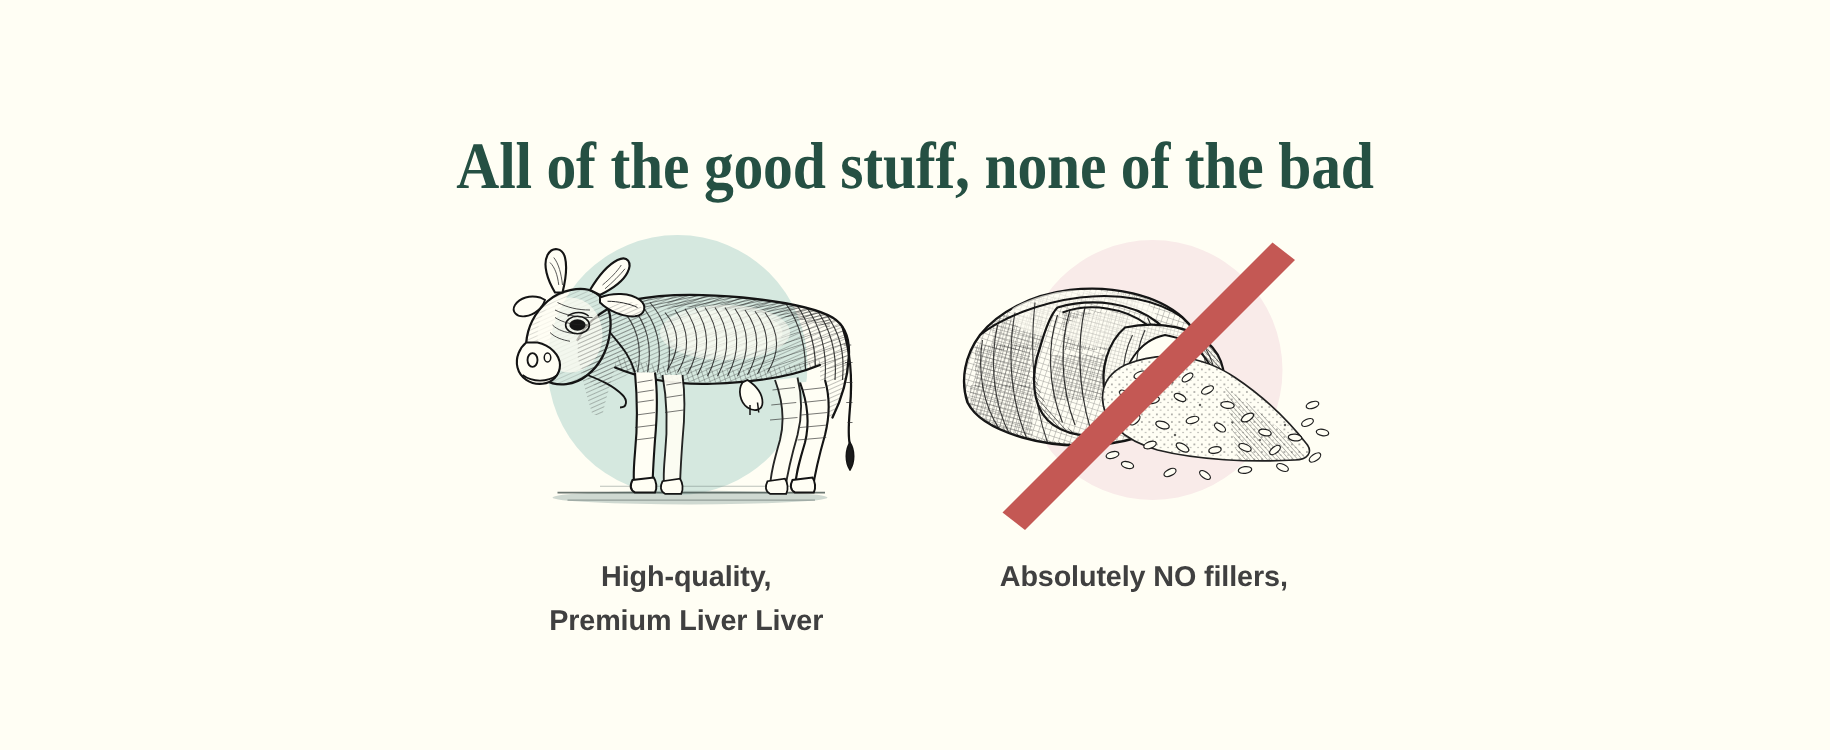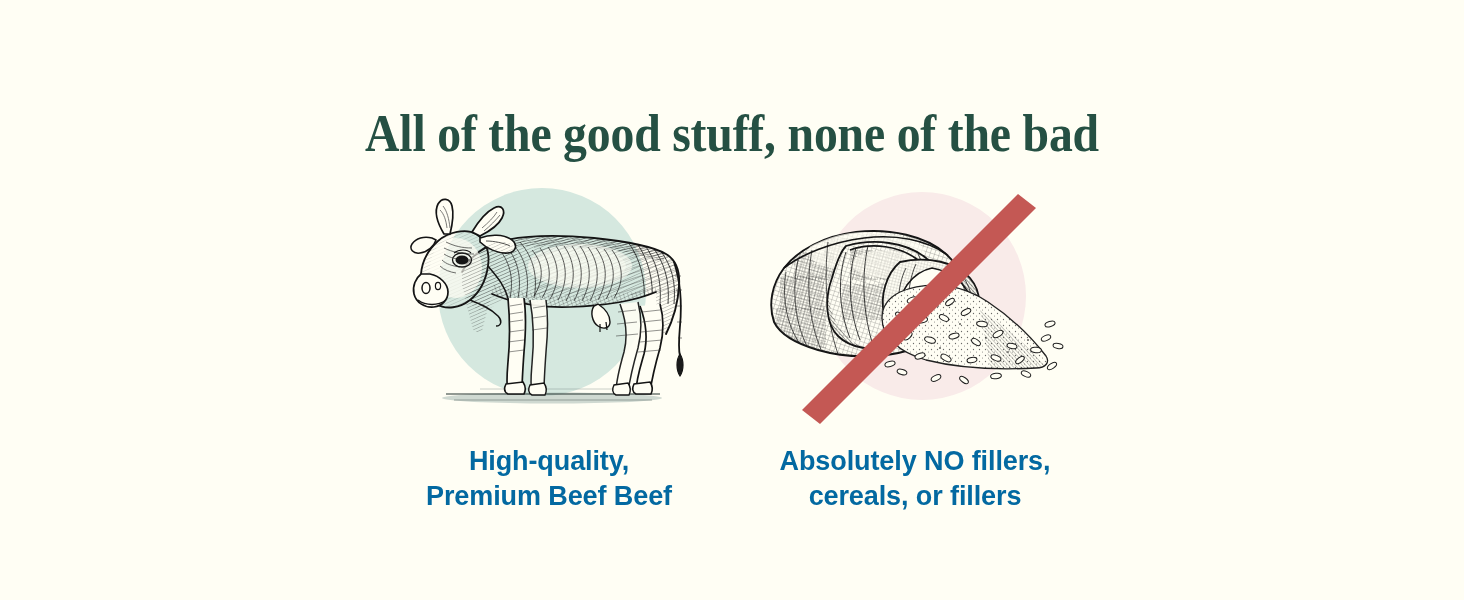--- a/index.html
+++ b/index.html
@@ -60,23 +60,23 @@
   .art svg {
     display: block;
     width: 330px;
     height: 250px;
   }
   .caption {
     margin-top: 14px;
     text-align: center;
     font-family: "Liberation Sans", sans-serif;
     font-weight: bold;
-    font-size: 27px;
+    font-size: 23px;
     line-height: 35px;
-    color: #0369a1;
+    color: #404040;
     letter-spacing: -0.1px;
   }
   .caption .line {
     display: block;
   }
 </style>
 </head>
 <body>
 
 <div class="banner">
@@ -275,21 +275,21 @@
                 <path d="M292,110 L298,110"></path>
                 <path d="M293,126 L298,126"></path>
               <path d="M293,142 L298,142"></path>
                 <path d="M294,158 L298,158"></path>
             </g>
           </g>
         </svg>
       </div>
       <div class="caption">
         <span class="line">High-quality,</span>
-        <span class="line">Premium Beef Beef</span>
+        <span class="line">Premium Liver Liver</span>
       </div>
     </div>
 
     <div class="card">
       <div class="art">
         <svg viewBox="0 0 330 250" xmlns="http://www.w3.org/2000/svg">
           <defs>
             <pattern id="burlap" width="4.4" height="4.4" patternUnits="userSpaceOnUse" patternTransform="rotate(18)">
               <line x1="0" y1="0" x2="0" y2="4.4" stroke="#2b2b2b" stroke-width="0.8"></line>
               <line x1="0" y1="0" x2="4.4" y2="0" stroke="#2b2b2b" stroke-width="0.8"></line>
@@ -454,18 +454,17 @@
             </g>
           </g>
 
           <g>
             <path d="M268,14 L286,28 L70,244 L52,230 Z" fill="#c45854"></path>
           </g>
         </svg>
       </div>
       <div class="caption">
         <span class="line">Absolutely NO fillers,</span>
-        <span class="line">cereals, or fillers</span>
       </div>
     </div>
 
   </div>
 </div>
 
 </body></html>

